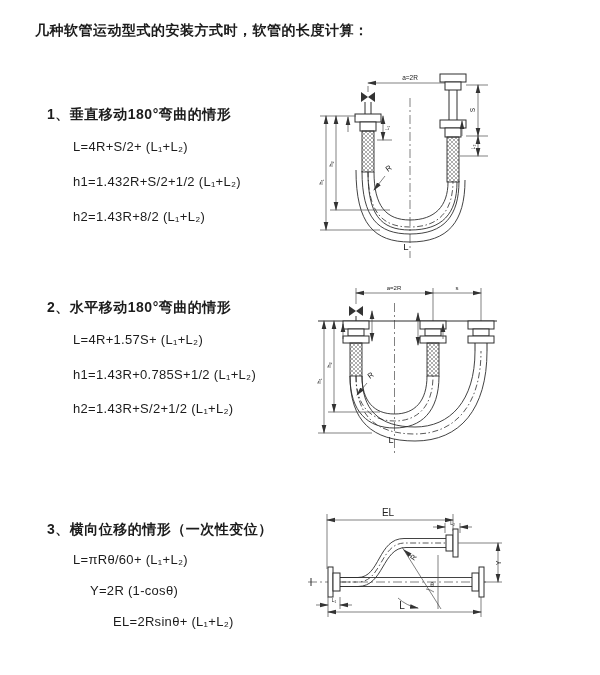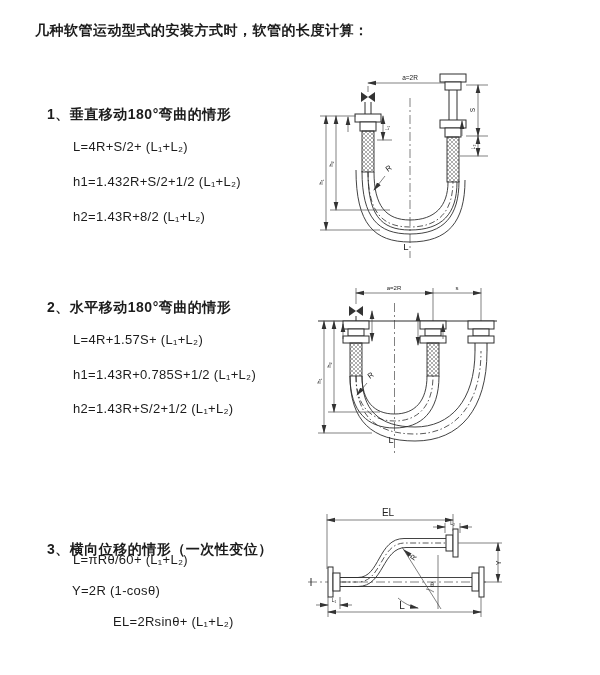--- a/index.html
+++ b/index.html
@@ -7,21 +7,21 @@
        font-family:"Liberation Sans","DejaVu Sans",sans-serif;color:#1c1c1c;}
   .abs{position:absolute;white-space:nowrap;}
   .doc-title{left:35px;top:22px;font-size:14px;font-weight:bold;letter-spacing:.5px;}
   .sec-head{font-size:14px;font-weight:bold;letter-spacing:.5px;}
   .formula{font-size:13px;font-weight:400;letter-spacing:.3px;}
   
   .s1h{left:47px;top:106px;} .f1a{left:73px;top:139px;} .f1b{left:73px;top:174px;} .f1c{left:73px;top:209px;}
   
   .s2h{left:47px;top:299px;} .f2a{left:73px;top:332px;} .f2b{left:73px;top:367px;} .f2c{left:73px;top:401px;}
   
-  .s3h{left:47px;top:521px;margin-top:20px;} .f3a{left:73px;top:552px;} .f3b{left:72px;top:583px;} .f3c{left:73px;top:614px;margin-left:40px;}
+  .s3h{left:47px;top:521px;} .f3a{left:73px;top:552px;} .f3b{left:90px;top:583px;} .f3c{left:73px;top:614px;margin-left:40px;}
   
   .dia{position:absolute;}
   .d1{left:310px;top:64px;width:290px;height:202px;}
   .d2{left:310px;top:281px;width:290px;height:182px;}
   .d3{left:300px;top:497px;width:300px;height:142px;}
   svg{display:block;}
   .drw{stroke:#2e2e2e;stroke-width:1;fill:none;}
   .hose{stroke:#2e2e2e;stroke-width:.9;fill:none;}
   .dln{stroke:#4a4a4a;stroke-width:.7;fill:none;}
   .cl{stroke:#4a4a4a;stroke-width:.7;fill:none;stroke-dasharray:9 3 2 3;}

